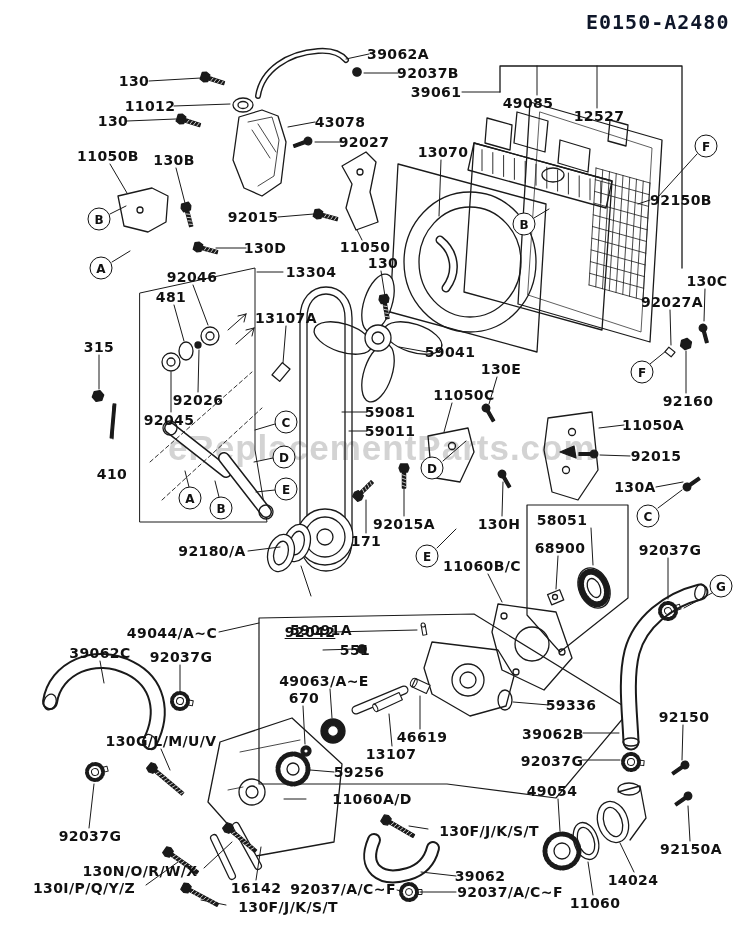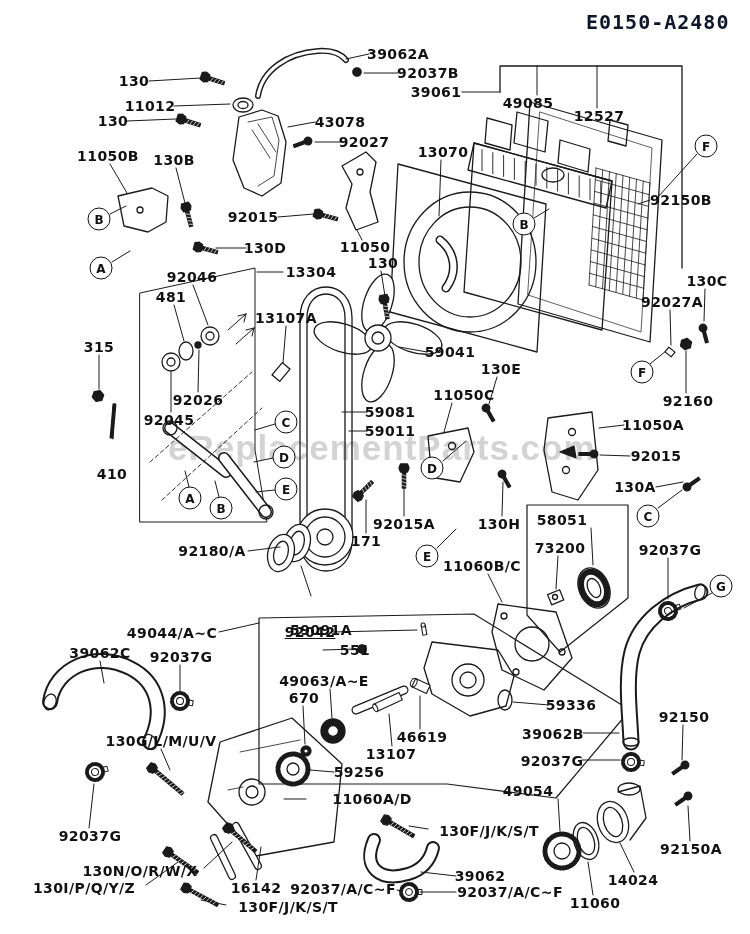--- a/index.html
+++ b/index.html
@@ -600,21 +600,21 @@
       <div class="plabel" style="left: 672px; top: 302px;">92027A</div>
       <div class="plabel" style="left: 707px; top: 281px;">130C</div>
       <div class="plabel" style="left: 681px; top: 200px;">92150B</div>
       <div class="plabel" style="left: 404px; top: 524px;">92015A</div>
       <div class="plabel" style="left: 366px; top: 541px;">171</div>
       <div class="plabel" style="left: 212px; top: 551px;">92180/A</div>
       <div class="plabel" style="left: 321px; top: 630px;">59091A</div>
       <div class="plabel" style="left: 635px; top: 487px;">130A</div>
       <div class="plabel" style="left: 499px; top: 524px;">130H</div>
       <div class="plabel" style="left: 562px; top: 520px;">58051</div>
-      <div class="plabel" style="left: 560px; top: 548px;">73200</div>
+      <div class="plabel" style="left: 560px; top: 548px;">68900</div>
       <div class="plabel" style="left: 482px; top: 566px;">11060B/C</div>
       <div class="plabel" style="left: 670px; top: 550px;">92037G</div>
       <div class="plabel" style="left: 310px; top: 632px; text-decoration: underline;">92042</div>
       <div class="plabel" style="left: 309px; top: 650px; margin-left: 46px;">551</div>
       <div class="plabel" style="left: 324px; top: 681px;">49063/A~E</div>
       <div class="plabel" style="left: 304px; top: 698px;">670</div>
       <div class="plabel" style="left: 422px; top: 737px;">46619</div>
       <div class="plabel" style="left: 391px; top: 754px;">13107</div>
       <div class="plabel" style="left: 359px; top: 772px;">59256</div>
       <div class="plabel" style="left: 372px; top: 799px;">11060A/D</div>
@@ -628,21 +628,21 @@
       <div class="plabel" style="left: 256px; top: 888px;">16142</div>
       <div class="plabel" style="left: 343px; top: 889px;">92037/A/C~F</div>
       <div class="plabel" style="left: 480px; top: 876px;">39062</div>
       <div class="plabel" style="left: 510px; top: 892px;">92037/A/C~F</div>
       <div class="plabel" style="left: 489px; top: 831px;">130F/J/K/S/T</div>
       <div class="plabel" style="left: 288px; top: 907px;">130F/J/K/S/T</div>
       <div class="plabel" style="left: 571px; top: 705px;">59336</div>
       <div class="plabel" style="left: 553px; top: 734px;">39062B</div>
       <div class="plabel" style="left: 552px; top: 761px;">92037G</div>
       <div class="plabel" style="left: 684px; top: 717px;">92150</div>
-      <div class="plabel" style="left: 528px; top: 791px;">49054</div>
+      <div class="plabel" style="left: 552px; top: 791px;">49054</div>
       <div class="plabel" style="left: 633px; top: 880px;">14024</div>
       <div class="plabel" style="left: 595px; top: 903px;">11060</div>
       <div class="plabel" style="left: 691px; top: 849px;">92150A</div>
       <div class="refcircle" style="left: 99px; top: 219px;">B</div>
       <div class="refcircle" style="left: 101px; top: 268px;">A</div>
       <div class="refcircle" style="left: 524px; top: 224px;">B</div>
       <div class="refcircle" style="left: 706px; top: 146px;">F</div>
       <div class="refcircle" style="left: 642px; top: 372px;">F</div>
       <div class="refcircle" style="left: 648px; top: 516px;">C</div>
       <div class="refcircle" style="left: 721px; top: 586px;">G</div>

